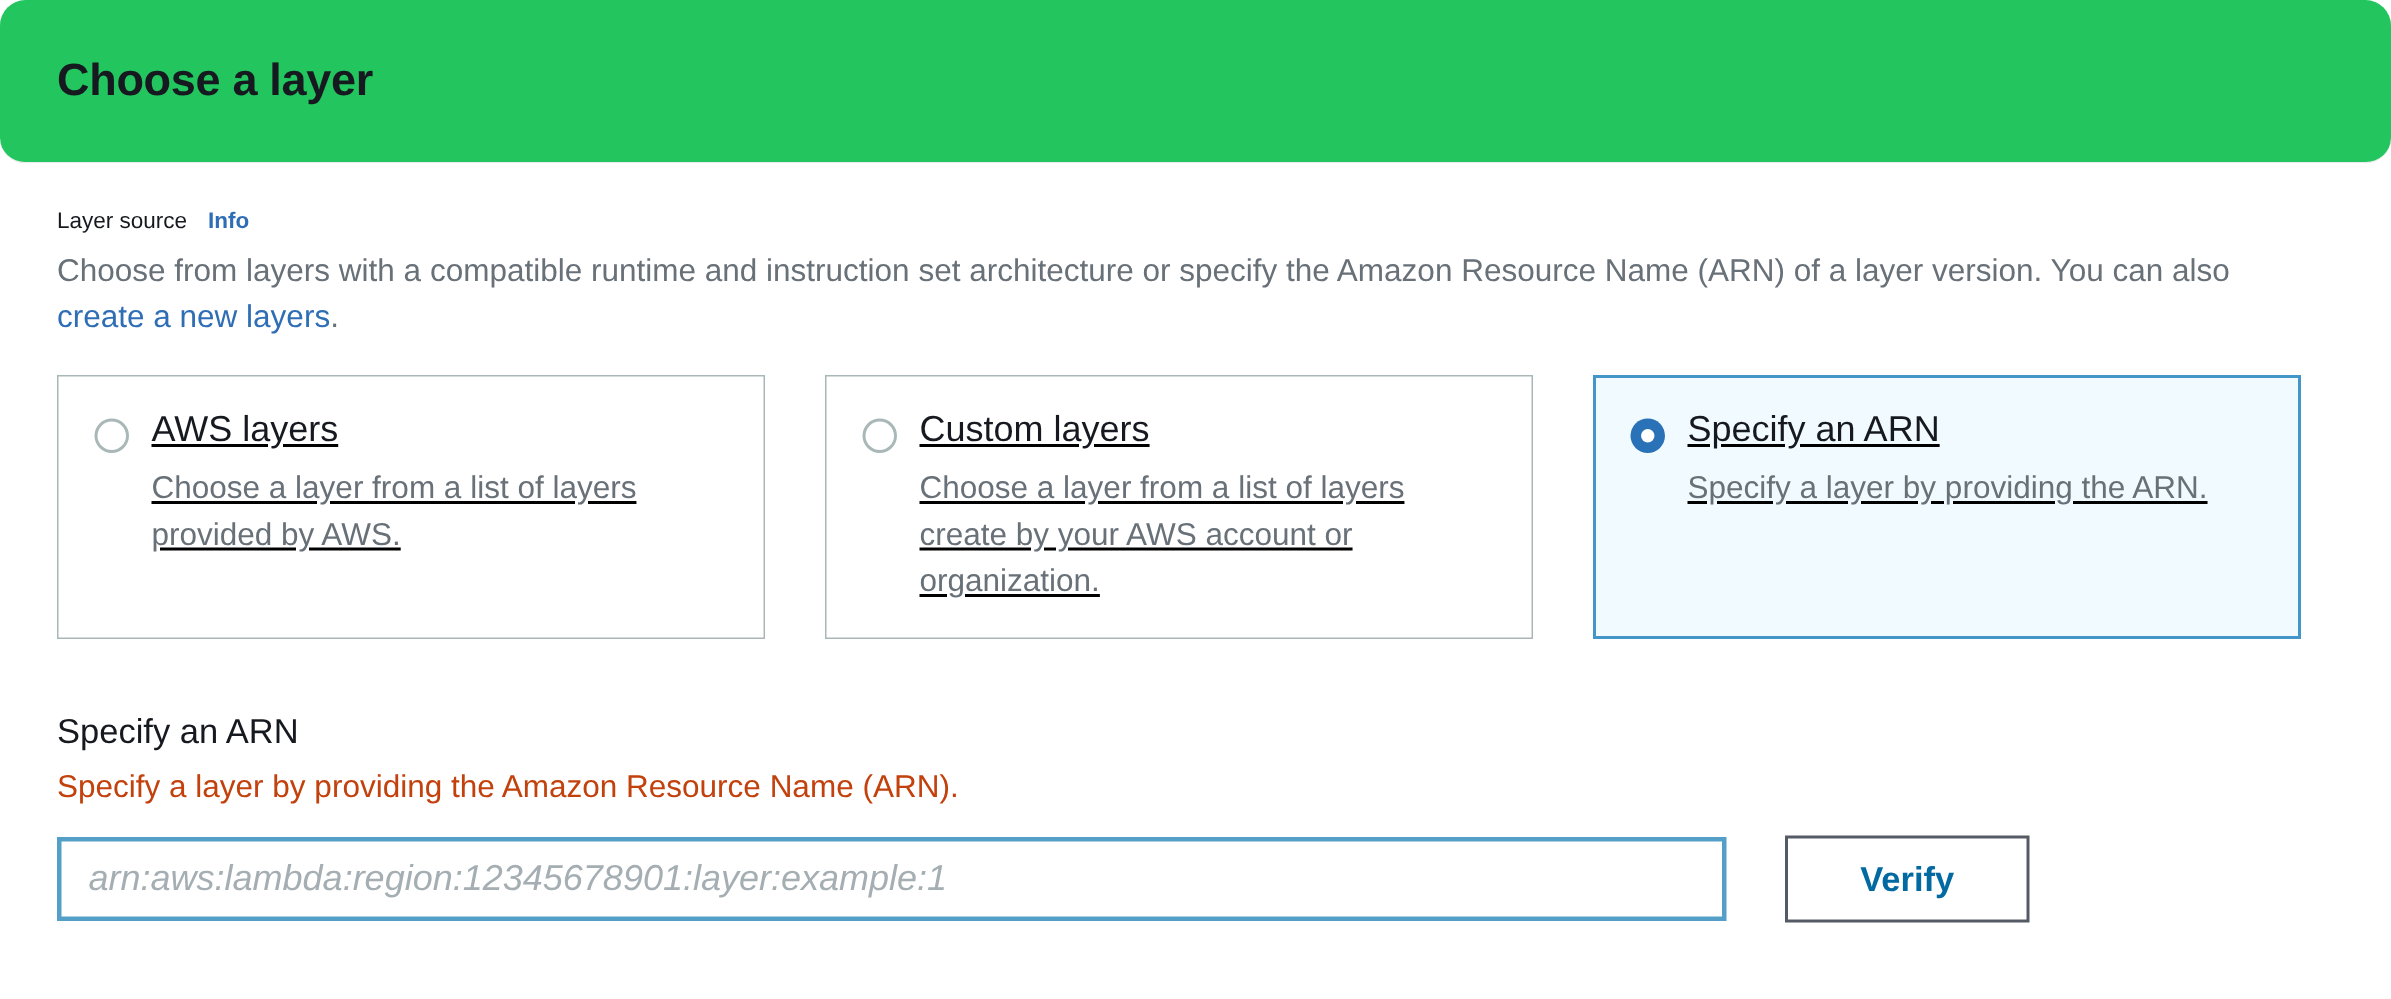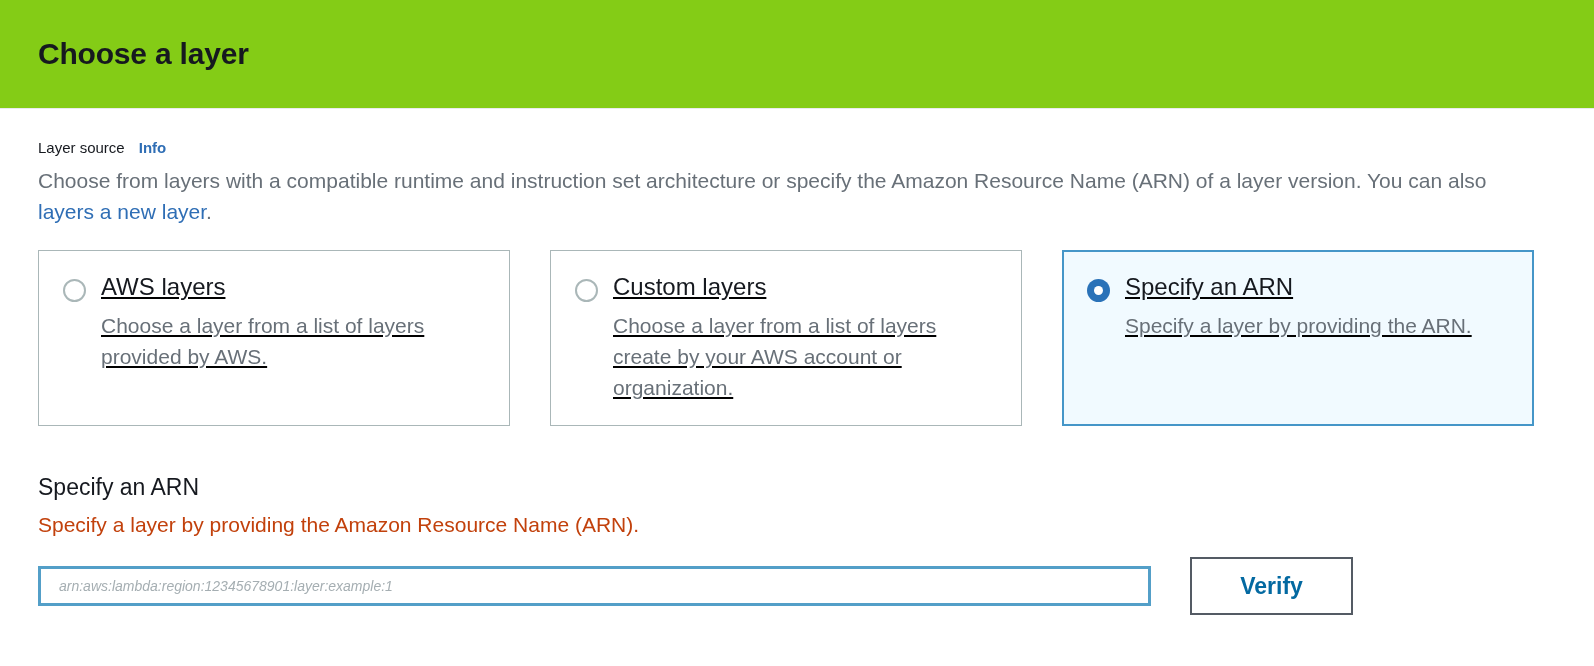--- a/index.html
+++ b/index.html
@@ -12,25 +12,26 @@
     background: #ffffff;
     font-family: "Liberation Sans", sans-serif;
     -webkit-font-smoothing: antialiased;
     overflow: hidden;
   }
 
   
   .panel-header {
     height: 109px;
     box-sizing: border-box;
-    background: #84cc16;
+    background: #22c55e;
     border-bottom: 1px solid #e9ebed;
     display: flex;
     align-items: center;
     padding: 0 38px;
+    border-radius: 17px;
   }
   .panel-title {
     font-size: 30px;
     font-weight: bold;
     color: #16191f;
     letter-spacing: -0.2px;
   }
 
   
   .panel-body {
@@ -150,26 +151,26 @@
     line-height: 30px;
   }
   .input-row {
     display: flex;
     align-items: center;
     gap: 39px;
     margin-top: 17px;
   }
   .arn-input {
     width: 1113px;
-    height: 40px;
+    height: 56px;
     box-sizing: border-box;
     border: 3px solid #539fc8;
     background: #ffffff;
     font-family: "Liberation Sans", sans-serif;
-    font-size: 14px;
+    font-size: 24px;
     font-style: italic;
     color: #16191f;
     padding: 0 18px;
     outline: none;
   }
   .arn-input::placeholder {
     color: #a5aeb2;
     font-style: italic;
     opacity: 1;
   }
@@ -194,21 +195,21 @@
 </div>
 
 <div class="panel-body">
 
   <div class="field-label-row">
     <span class="field-label">Layer source</span>
     <a class="info-link">Info</a>
   </div>
 
   <div class="field-desc">
-    <span>Choose from layers with a compatible runtime and instruction set architecture or specify the Amazon Resource Name (ARN) of a layer version. You can also </span><a class="inline-link">layers a new layer</a><span>.</span>
+    <span>Choose from layers with a compatible runtime and instruction set architecture or specify the Amazon Resource Name (ARN) of a layer version. You can also </span><a class="inline-link">create a new layers</a><span>.</span>
   </div>
 
   <div class="card-row">
 
     <div class="tile">
       <div class="tile-head">
         <span class="radio"></span>
         <span class="tile-texts">
           <div class="tile-title">AWS layers</div>
           <div class="tile-desc">Choose a layer from a list of layers provided by AWS.</div>

